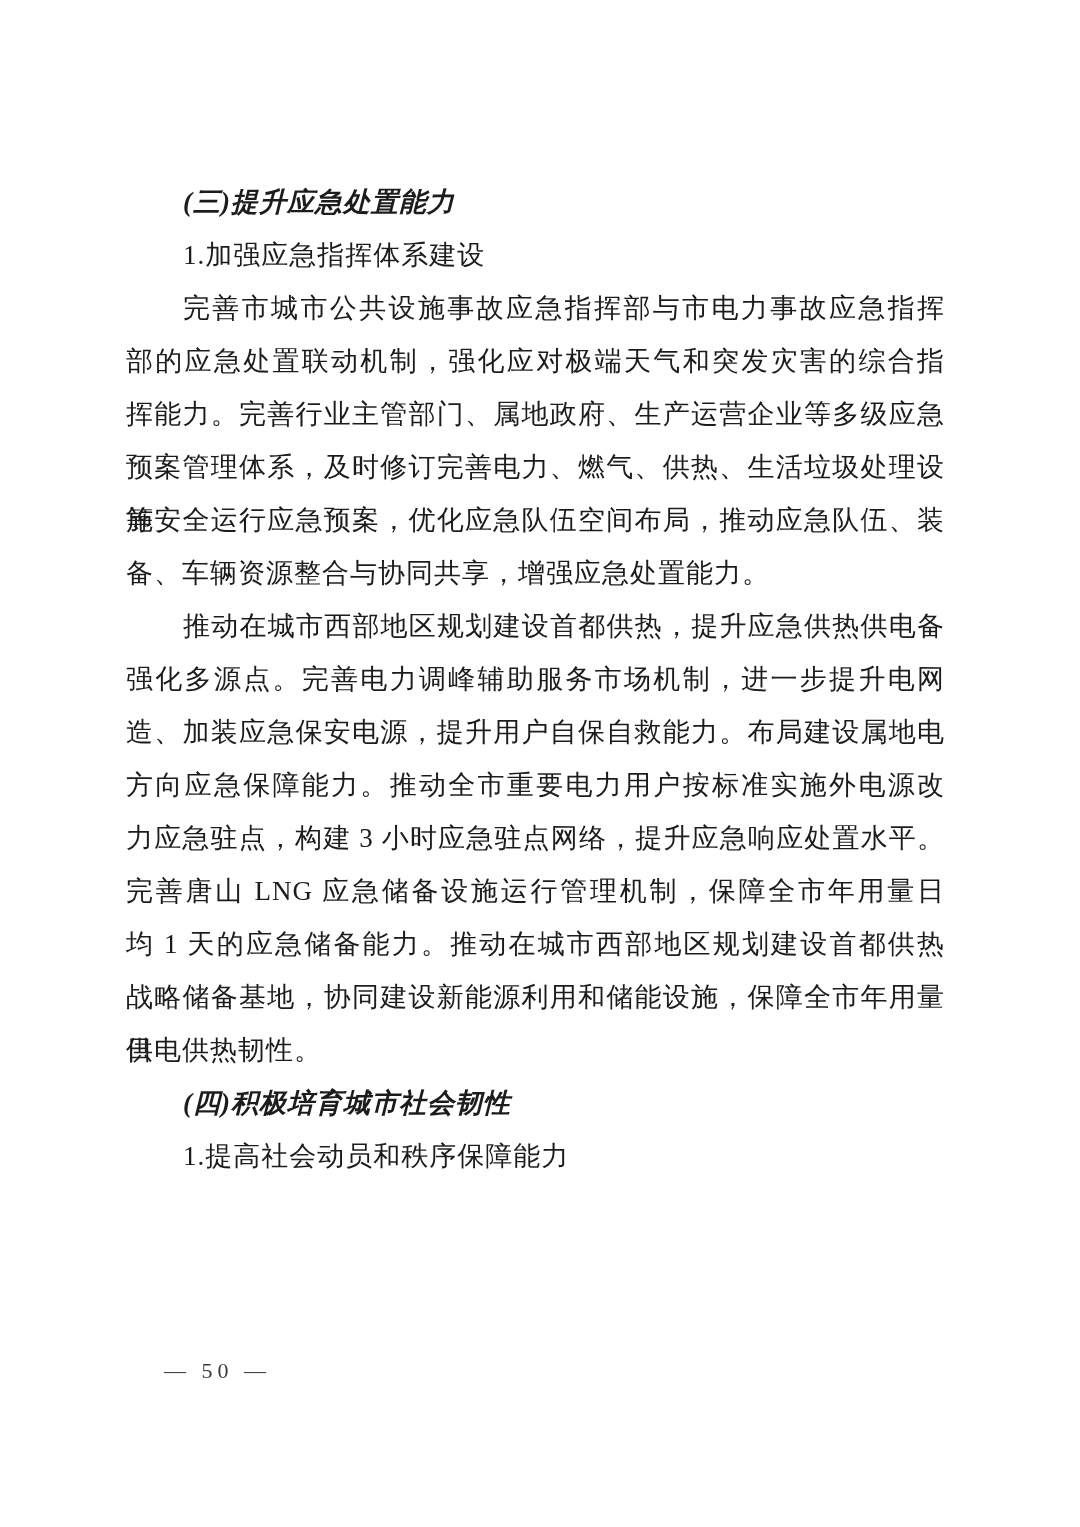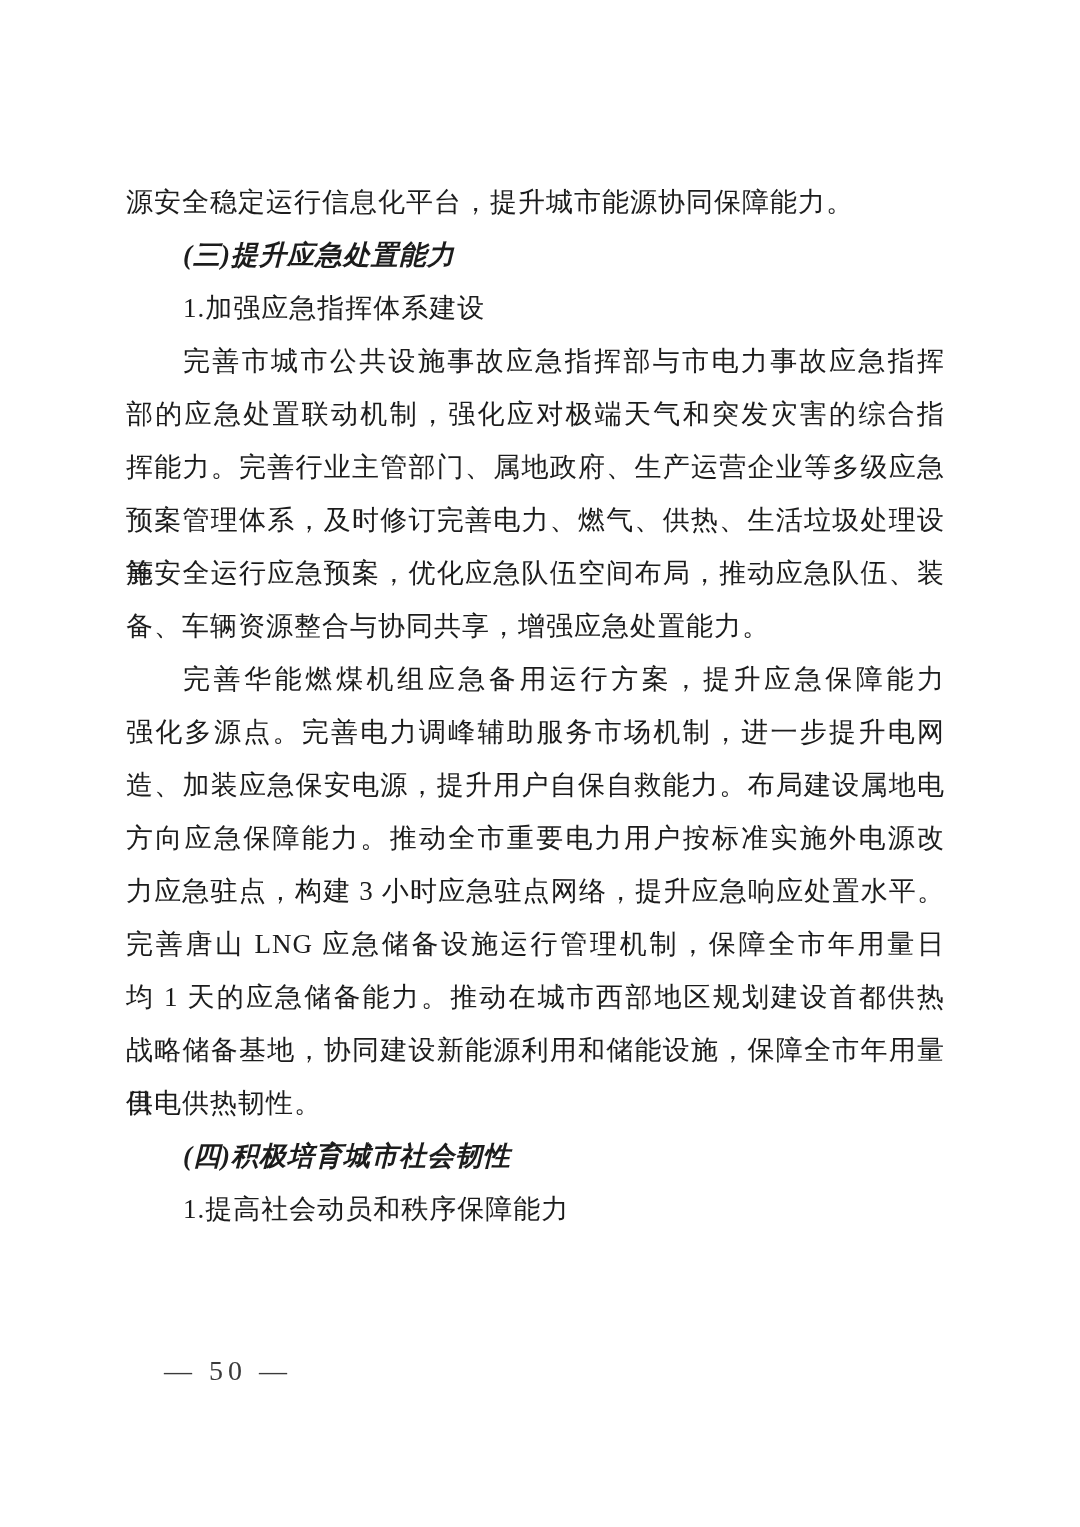--- a/index.html
+++ b/index.html
@@ -37,40 +37,39 @@
     text-align-last: justify;
   }
   .indent { text-indent: 57px; }
   .bold { font-weight: bold; font-style: italic; }
   .footer {
     position: absolute;
     left: 164px;
     top: 1344px;
     height: 53px;
     line-height: 53px;
-    font-size: 28px;
+    font-size: 22px;
     letter-spacing: 5px;
     color: #3a3a3a;
   }
 </style>
 </head>
 <body>
 
 <div class="page">
   <div class="text-block">
-    <div class="line">源安全稳定运行信息化平台，提升城市能源协同保障能力。</div>
     <div class="line indent bold">(三)提升应急处置能力</div>
     <div class="line indent">1.加强应急指挥体系建设</div>
     <div class="line j indent">完善市城市公共设施事故应急指挥部与市电力事故应急指挥</div>
     <div class="line j">部的应急处置联动机制，强化应对极端天气和突发灾害的综合指</div>
     <div class="line j">挥能力。完善行业主管部门、属地政府、生产运营企业等多级应急</div>
     <div class="line j">预案管理体系，及时修订完善电力、燃气、供热、生活垃圾处理设施</div>
     <div class="line j">等安全运行应急预案，优化应急队伍空间布局，推动应急队伍、装</div>
     <div class="line">备、车辆资源整合与协同共享，增强应急处置能力。</div>
-    <div class="line j indent">完善华能燃煤机组应急备用运行方案，提升应急保障能力</div>
+    <div class="line j indent">推动在城市西部地区规划建设首都供热，提升应急供热供电备</div>
     <div class="line j">强化多源点。完善电力调峰辅助服务市场机制，进一步提升电网</div>
     <div class="line j">造、加装应急保安电源，提升用户自保自救能力。布局建设属地电</div>
     <div class="line j">方向应急保障能力。推动全市重要电力用户按标准实施外电源改</div>
     <div class="line j">力应急驻点，构建 3 小时应急驻点网络，提升应急响应处置水平。</div>
     <div class="line j">完善唐山 LNG 应急储备设施运行管理机制，保障全市年用量日</div>
     <div class="line j">均 1 天的应急储备能力。推动在城市西部地区规划建设首都供热</div>
     <div class="line j">战略储备基地，协同建设新能源利用和储能设施，保障全市年用量日</div>
     <div class="line">供电供热韧性。</div>
     <div class="line indent bold">(四)积极培育城市社会韧性</div>
     <div class="line indent">1.提高社会动员和秩序保障能力</div>

